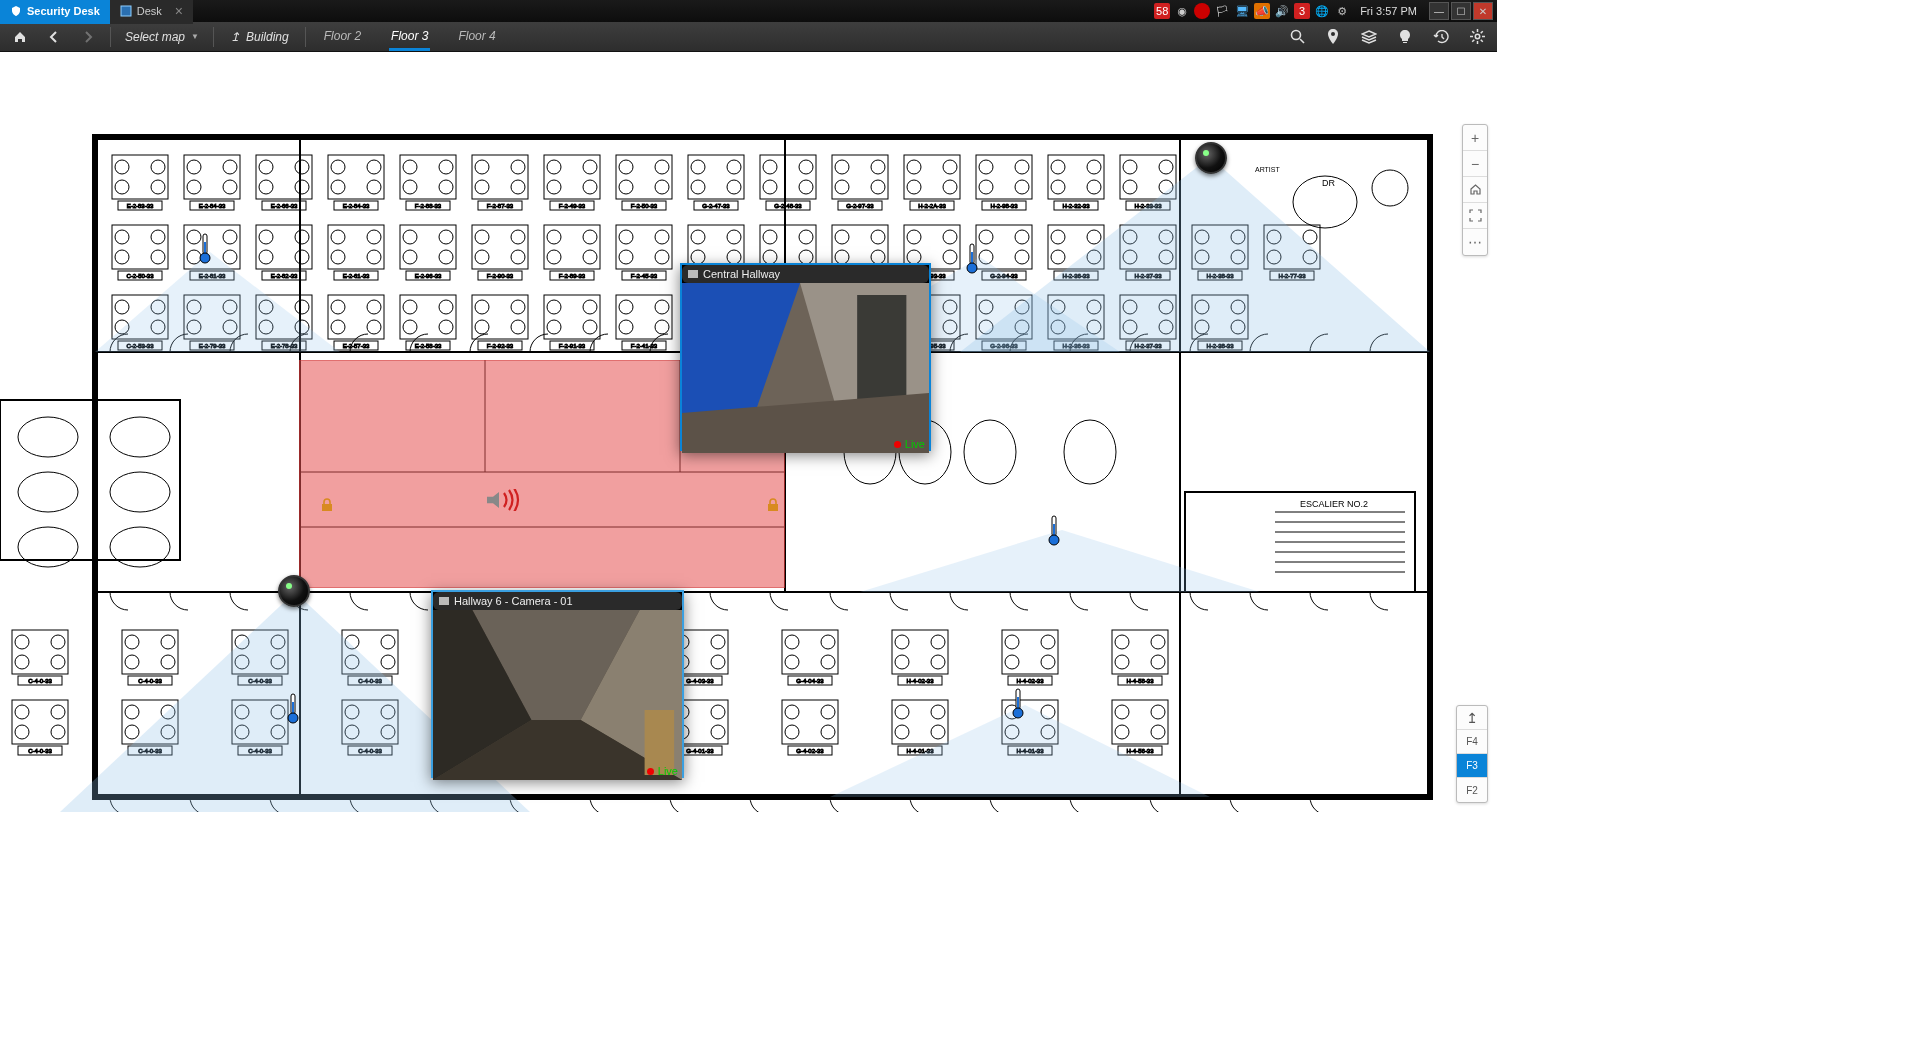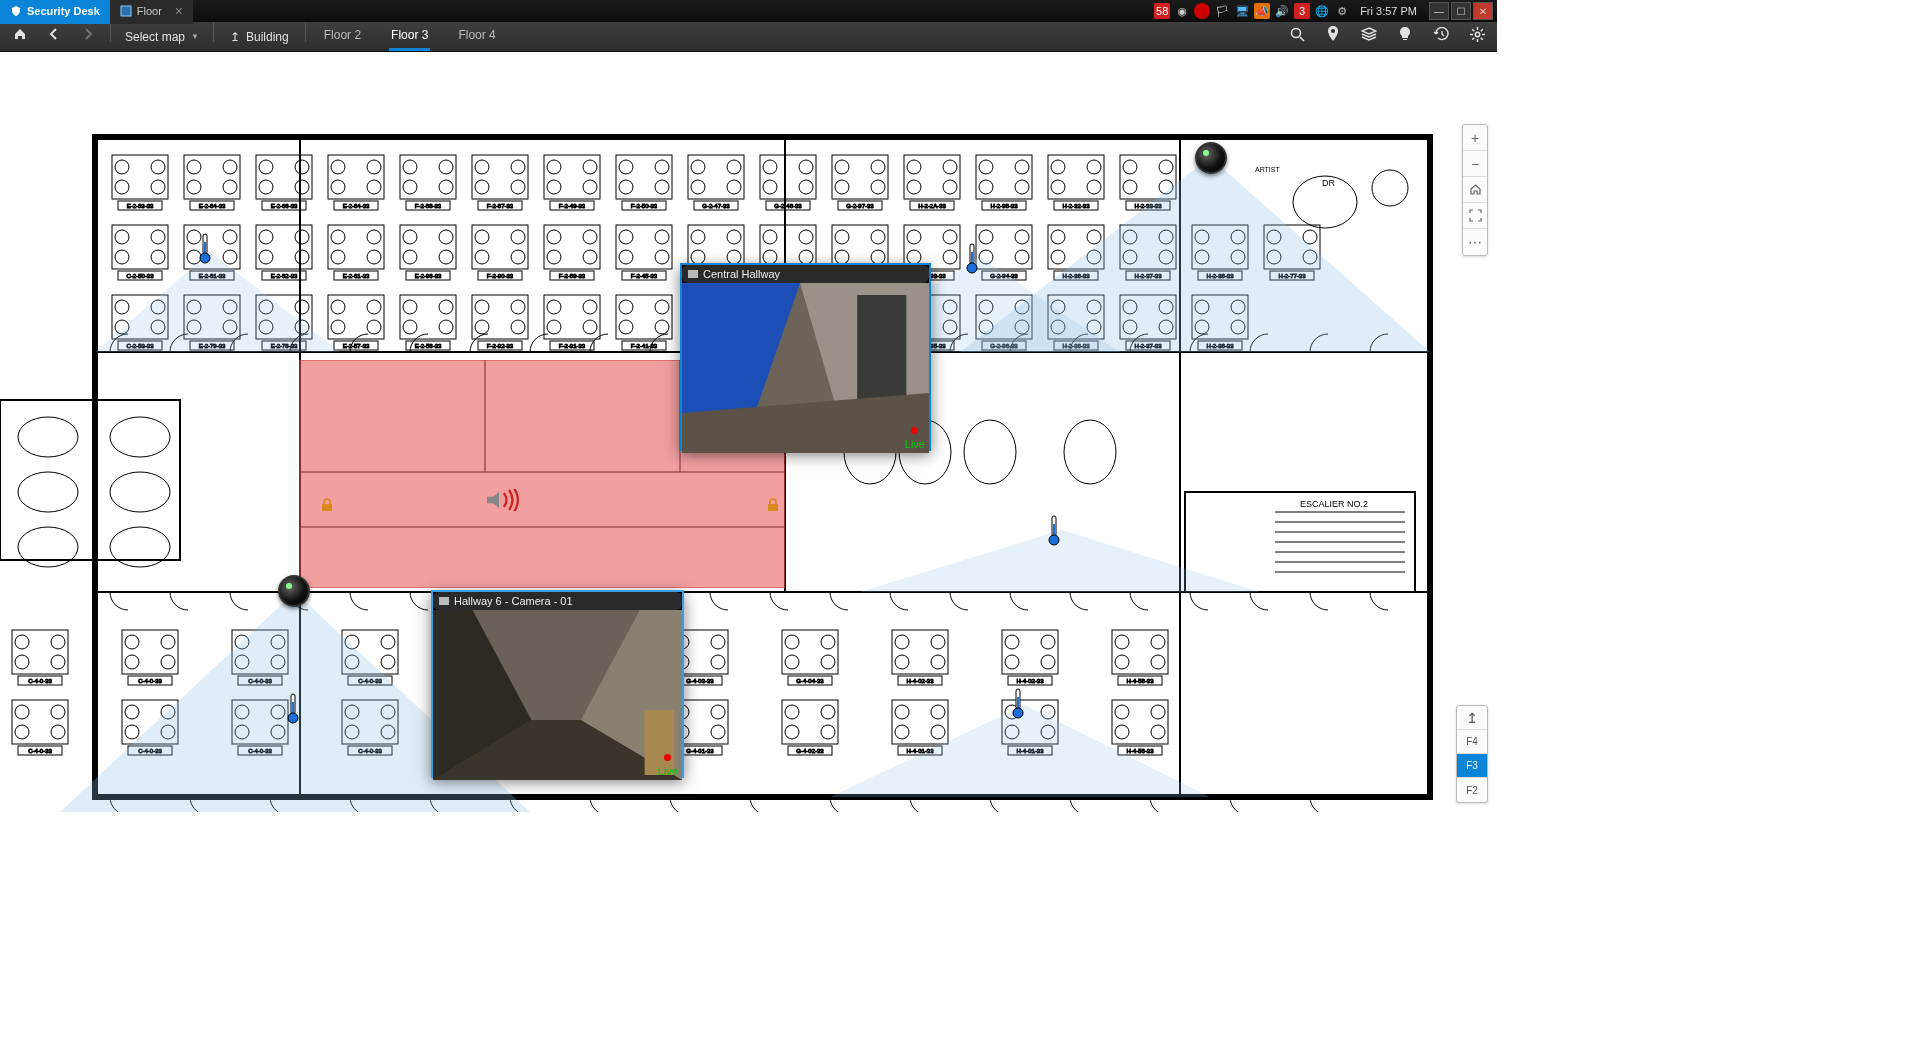--- a/index.html
+++ b/index.html
@@ -15,21 +15,21 @@
 .tray { margin-left:auto; display:flex; align-items:center; gap:4px; padding-right:4px; }
 .tray-icon { width:16px; height:16px; display:flex; align-items:center; justify-content:center; font-size:11px; color:#fff; border-radius:2px; }
 .tray-red { background:#d02020; }
 .tray-orange { background:#e07000; }
 .tray-time { color:#ddd; font-size:11px; margin:0 6px; }
 .winbtns { display:flex; }
 .winbtn { width:20px; height:18px; display:flex; align-items:center; justify-content:center; color:#ccc; font-size:10px; border:1px solid #555; margin-left:2px; background:#333; }
 .winbtn.cls { background:#c0392b; }
 
 
-.toolbar { height:30px; background:linear-gradient(#3e3e3e,#2d2d2d); display:flex; color:#e0e0e0; font-size:12px; padding:0 8px; gap:10px; border-bottom:1px solid #111; }
+.toolbar { height:30px; background:linear-gradient(#3e3e3e,#2d2d2d); display:flex; align-items:center; color:#e0e0e0; font-size:12px; padding:0 8px; gap:10px; border-bottom:1px solid #111;font-style:italic; }
 .tbtn { width:24px; height:24px; display:flex; align-items:center; justify-content:center; cursor:pointer; color:#e0e0e0; border-radius:2px; }
 .sep { width:1px; height:20px; background:#555; }
 .select-map { display:flex; align-items:center; gap:6px; cursor:pointer; padding:0 4px; }
 .chev-down { font-size:8px; color:#aaa; }
 .bc-item { display:flex; align-items:center; gap:6px; cursor:pointer; padding:0 6px; color:#e0e0e0; }
 .bc-up { font-size:12px; }
 .floor-tabs { display:flex; gap:26px; margin-left:6px; }
 .floor-tab { color:#bbb; cursor:pointer; padding:6px 2px 5px; border-bottom:3px solid transparent; }
 .floor-tab.active { color:#fff; border-bottom-color:#0a84d8; }
 .toolbar-right { margin-left:auto; display:flex; gap:12px; }
@@ -46,21 +46,21 @@
 .door-lock { position:absolute; width:14px; height:14px; }
 .horn { position:absolute; width:36px; height:28px; display:flex; align-items:center; }
 .horn .spk { width:12px; height:16px; background:#888; clip-path:polygon(0 30%,50% 30%,100% 0,100% 100%,50% 70%,0 70%); }
 .horn .wave { width:18px; height:22px; margin-left:3px; }
 
 
 .video-popup { position:absolute; background:#000; border:2px solid #0a84d8; box-shadow:0 4px 14px rgba(0,0,0,.5); }
 .vp-title { height:18px; background:#2a2a2a; color:#eee; font-size:11px; display:flex; align-items:center; padding:0 6px; gap:5px;border-radius:6px; }
 .vp-camicon { width:10px; height:8px; background:#bbb; }
 .vp-body { position:relative; background:#333; }
-.vp-live { position:absolute; right:4px; bottom:3px; display:flex; align-items:center; gap:4px; color:#0c0; font-size:11px;flex-direction:column; }
+.vp-live { position:absolute; right:4px; bottom:3px; display:flex; align-items:center; gap:4px; color:#0c0; font-size:11px; }
 .vp-live .dot { width:7px; height:7px; border-radius:50%; background:#e00; }
 
 
 .zoom-panel { position:absolute; right:9px; top:72px; width:26px; background:#fcfcfc; border:1px solid #bbb; border-radius:3px; display:flex; flex-direction:column; box-shadow:0 1px 3px rgba(0,0,0,.15); }
 .zoom-panel .zb { height:26px; display:flex; align-items:center; justify-content:center; font-size:14px; color:#666; cursor:pointer; border-bottom:1px solid #ddd; }
 .zoom-panel .zb:last-child { border-bottom:none; }
 .floor-panel { position:absolute; right:9px; bottom:9px; width:32px; background:#fcfcfc; border:1px solid #bbb; border-radius:3px; display:flex; flex-direction:column; box-shadow:0 1px 3px rgba(0,0,0,.15); }
 .floor-panel .fb { height:24px; display:flex; align-items:center; justify-content:center; font-size:10px; color:#555; cursor:pointer; border-bottom:1px solid #ddd; }
 .floor-panel .fb.active { background:#0a84d8; color:#fff; }
 .floor-panel .fb:first-child { font-size:14px; }
@@ -83,21 +83,21 @@
     </span>
     <span>Security Desk</span>
   </div>
   <div class="tab active">
     <span class="tab-icon">
       <svg viewBox="0 0 12 12">
           <rect x="1" y="1" width="10" height="10" fill="#2a6fb0"></rect>
           <rect x="1" y="1" width="10" height="10" fill="none" stroke="#8fd0ff"></rect>
         </svg>
     </span>
-    <span>Floor</span>
+    <span>Desk</span>
     <span class="close">×</span>
   </div>
   <div class="tray">
     <div class="tray-icon tray-red">58</div>
     <div class="tray-icon" style="color:#ccc">◉</div>
     <div class="tray-icon" style="background:#c00;border-radius:50%"></div>
     <div class="tray-icon">🏳</div>
     <div class="tray-icon" style="color:#5bf">🖥</div>
     <div class="tray-icon tray-orange">📣</div>
     <div class="tray-icon" style="color:#5bf">🔊</div>

